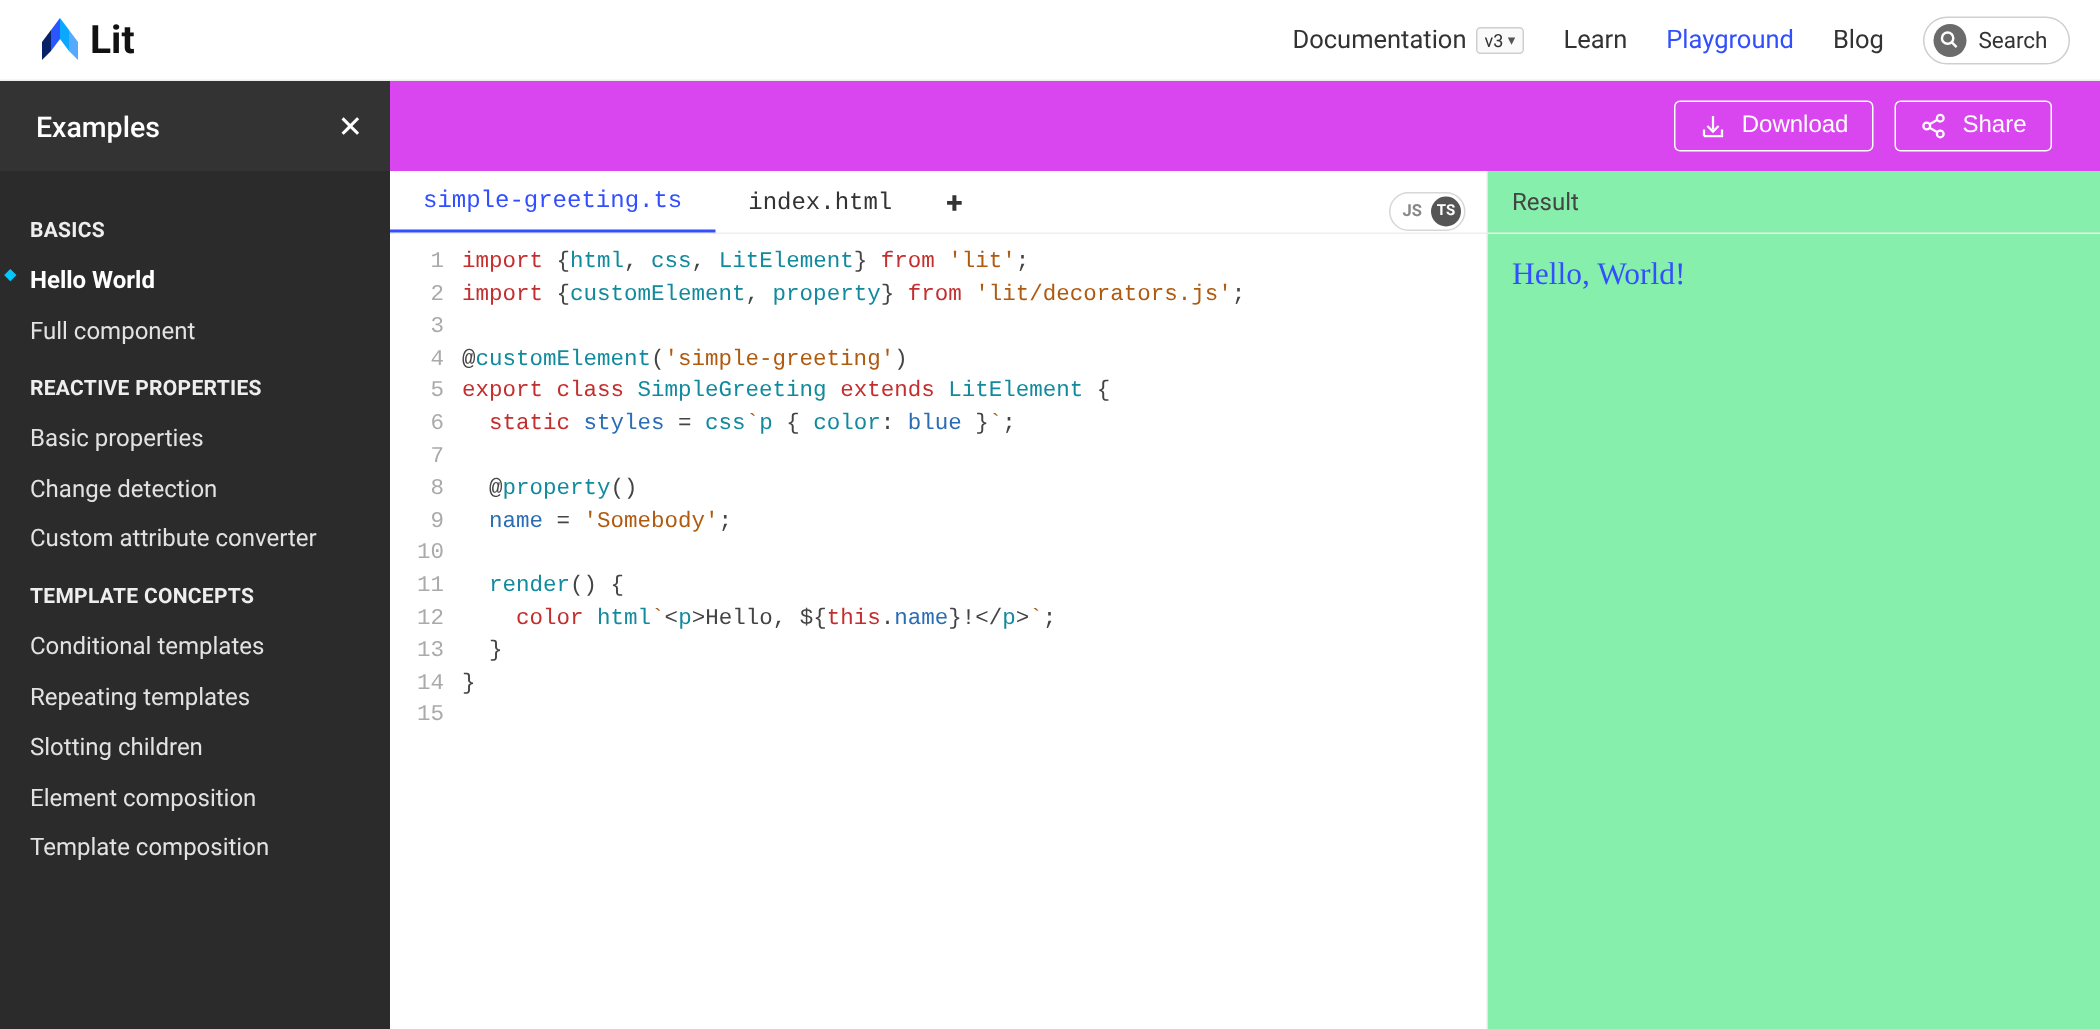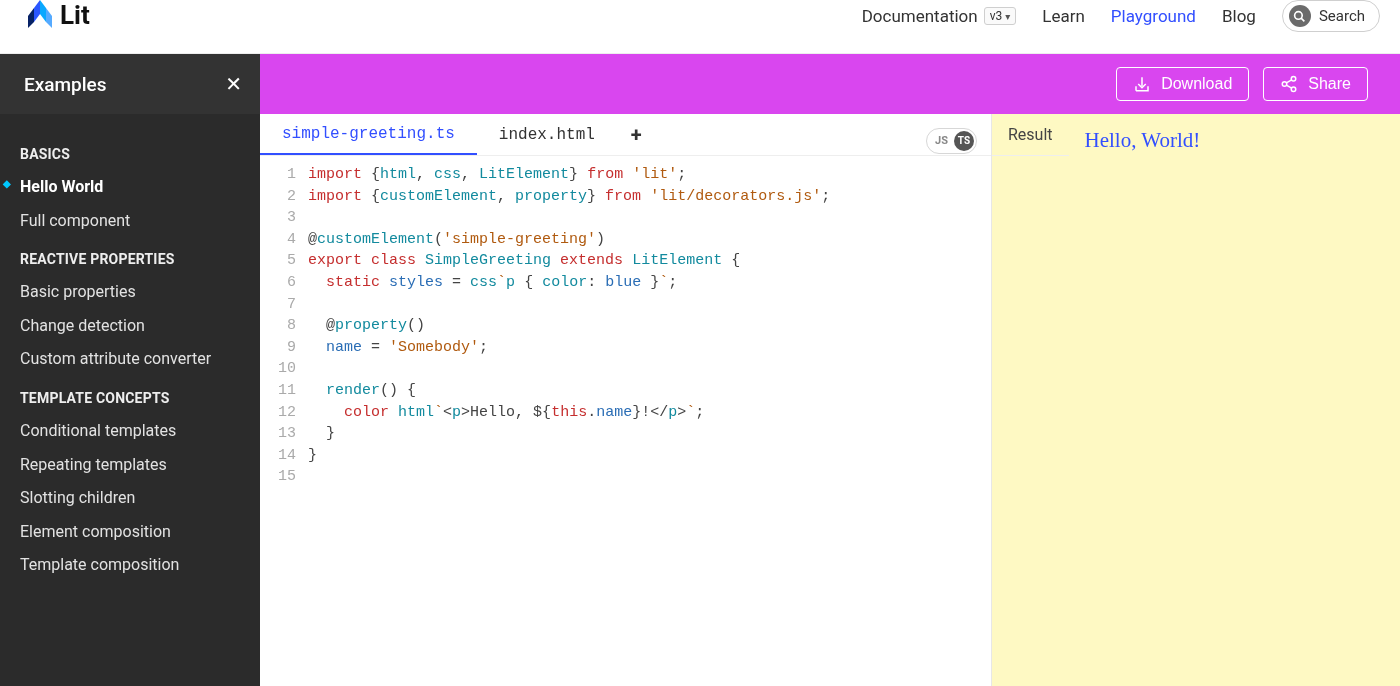--- a/index.html
+++ b/index.html
@@ -1,18 +1,18 @@
 <!DOCTYPE html>
 <html><head>
 <meta charset="utf-8">
 <style>
 * { margin: 0; padding: 0; box-sizing: border-box; }
 body { font-family: -apple-system, BlinkMacSystemFont, "Segoe UI", Roboto, Arial, sans-serif; width: 1400px; height: 686px; overflow: hidden; background: #fff; }
 
-.topbar { height: 54px; display: flex; align-items: flex-start; padding: 0 20px 0 28px; border-bottom: 1px solid #eee; }
+.topbar { height: 54px; display: flex; align-items: center; padding: 0 20px 0 28px; border-bottom: 1px solid #eee; }
 .logo-wrap { display: flex; align-items: center; gap: 8px; cursor: pointer; }
 .logo-text { font-size: 26px; font-weight: 700; color: #111; }
 .topnav { margin-left: auto; display: flex; align-items: center; gap: 26px; }
 .topnav-item { font-size: 17px; color: #333; cursor: pointer; display: flex; align-items: center; gap: 6px; }
 .topnav-item.active { color: #324fff; }
 .version-badge { border: 1px solid #cfcfcf; border-radius: 3px; padding: 1px 5px; font-size: 12px; background: #fafafa; display: inline-flex; align-items: center; gap: 3px; color: #333; }
 .chevron-down { font-size: 10px; color: #555; }
 .search-pill { border: 1px solid #cfcfcf; border-radius: 18px; padding: 4px 14px 4px 6px; display: flex; align-items: center; gap: 8px; cursor: pointer; }
 .search-icon-circle { width: 22px; height: 22px; border-radius: 50%; background: #6b6b6b; display: flex; align-items: center; justify-content: center; }
 .search-text { font-size: 15px; color: #333; }
@@ -48,21 +48,21 @@
 .gut { width: 48px; text-align: right; color: #aaa; padding-right: 12px; user-select: none; flex-shrink: 0; }
 .src { white-space: pre; color: #444; }
 .kw { color: #c52e2e; }
 .fn { color: #128a9e; }
 .fn2 { color: #2a6db5; }
 .cls { color: #128a9e; }
 .str { color: #b05a0f; }
 .attr { color: #128a9e; }
 .htmltag { color: #128a9e; }
 
-.result-col { width: 408px; background: #fef9c3; display: flex; flex-direction: row; }
+.result-col { width: 408px; background: #86efac; display: flex; flex-direction: column; }
 .result-head { height: 42px; display: flex; align-items: center; padding: 0 16px; border-bottom: 1px solid #eee; color: #444; font-size: 16px; }
 .result-body { padding: 14px 16px; }
 .result-out { color: #324fff; font-size: 21px; font-family: Georgia, 'Times New Roman', serif; }
 svg { display: block; }
 </style>
 </head>
 <body>
 
 <div class="topbar">
   <div class="logo-wrap">

